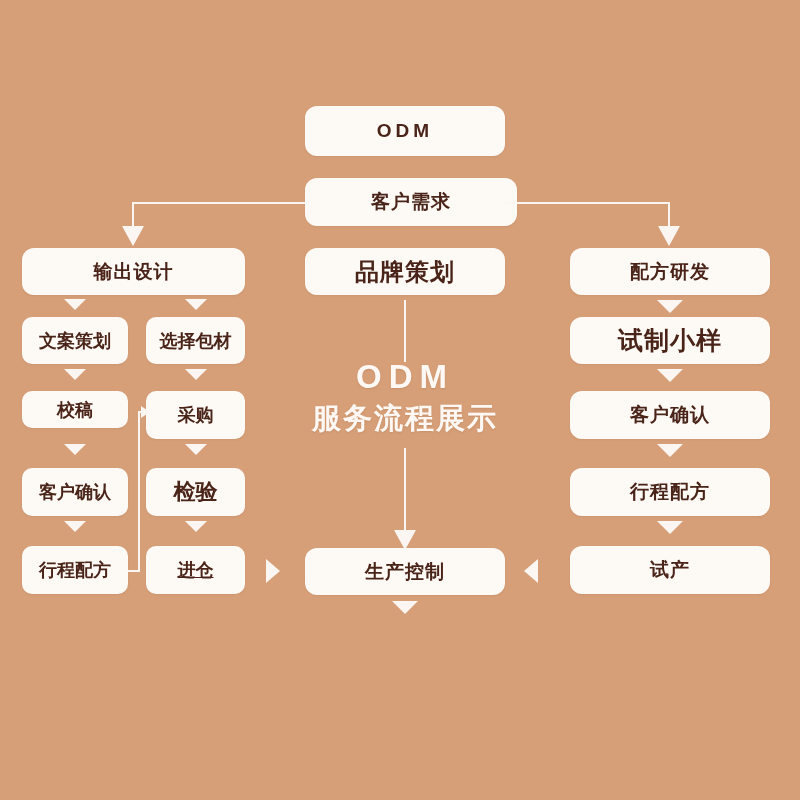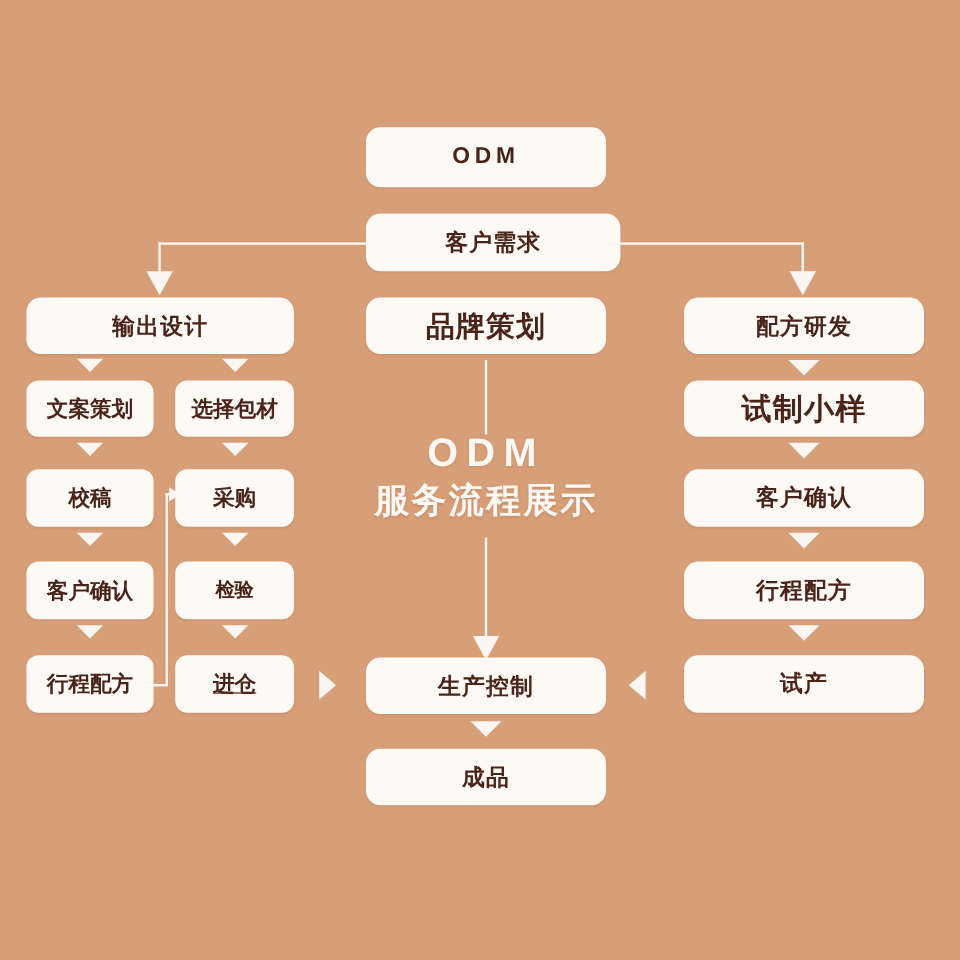--- a/index.html
+++ b/index.html
@@ -104,21 +104,21 @@
   <div class="node" style="left:22px; top:248px; width:223px; height:47px; font-size:19px;">
     <span>输出设计</span>
   </div>
 
   <div class="tri-down sm" style="left:64px; top:299px;"></div>
   <div class="node small" style="left:22px; top:317px; width:106px; height:47px; font-size:18px;">
     <span>文案策划</span>
   </div>
 
   <div class="tri-down sm" style="left:64px; top:369px;"></div>
-  <div class="node small" style="left:22px; top:391px; width:106px; height:48px; font-size:18px;">
+  <div class="node small" style="left:22px; top:391px; width:106px; height:37px; font-size:18px;">
     <span>校稿</span>
   </div>
 
   <div class="tri-down sm" style="left:64px; top:444px;"></div>
   <div class="node small" style="left:22px; top:468px; width:106px; height:48px; font-size:18px;">
     <span>客户确认</span>
   </div>
 
   <div class="tri-down sm" style="left:64px; top:521px;"></div>
   <div class="node small" style="left:22px; top:546px; width:106px; height:48px; font-size:18px;">
@@ -129,21 +129,21 @@
   <div class="node small" style="left:146px; top:317px; width:99px; height:47px; font-size:18px;">
     <span>选择包材</span>
   </div>
 
   <div class="tri-down sm" style="left:185px; top:369px;"></div>
   <div class="node small" style="left:146px; top:391px; width:99px; height:48px; font-size:18px;">
     <span>采购</span>
   </div>
 
   <div class="tri-down sm" style="left:185px; top:444px;"></div>
-  <div class="node small" style="left:146px; top:468px; width:99px; height:48px; font-size:16px;">
+  <div class="node small" style="left:146px; top:468px; width:99px; height:48px; font-size:22px;">
     <span>检验</span>
   </div>
 
   <div class="tri-down sm" style="left:185px; top:521px;"></div>
   <div class="node small" style="left:146px; top:546px; width:99px; height:48px; font-size:18px;text-decoration:underline;">
     <span>进仓</span>
   </div>
 
   <div class="hline" style="left:128px; top:570px; width:12px;"></div>
   <div class="vline" style="left:138px; top:411px; height:160px;"></div>
@@ -166,23 +166,20 @@
 
   <div class="node" style="left:305px; top:548px; width:200px; height:47px; font-size:19px;">
     <span>生产控制</span>
   </div>
 
   <div class="tri-right" style="left:266px; top:559px;"></div>
   <div class="tri-left" style="left:524px; top:559px;"></div>
 
   <div class="tri-down" style="left:392px; top:601px;"></div>
 
-  <div class="node" style="left:305px; top:624px; width:200px; height:47px; font-size:19px;">
-    <span>成品</span>
-  </div>
 
   <div class="node" style="left:570px; top:248px; width:200px; height:47px; font-size:19px;">
     <span>配方研发</span>
   </div>
 
   <div class="tri-down" style="left:657px; top:300px;"></div>
   <div class="node" style="left:570px; top:317px; width:200px; height:47px; font-size:25px;">
     <span>试制小样</span>
   </div>
 

